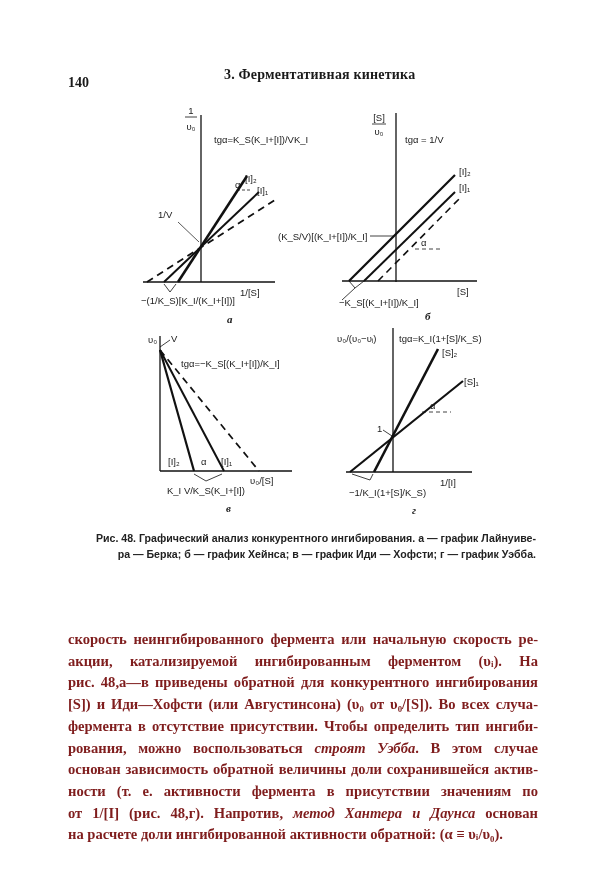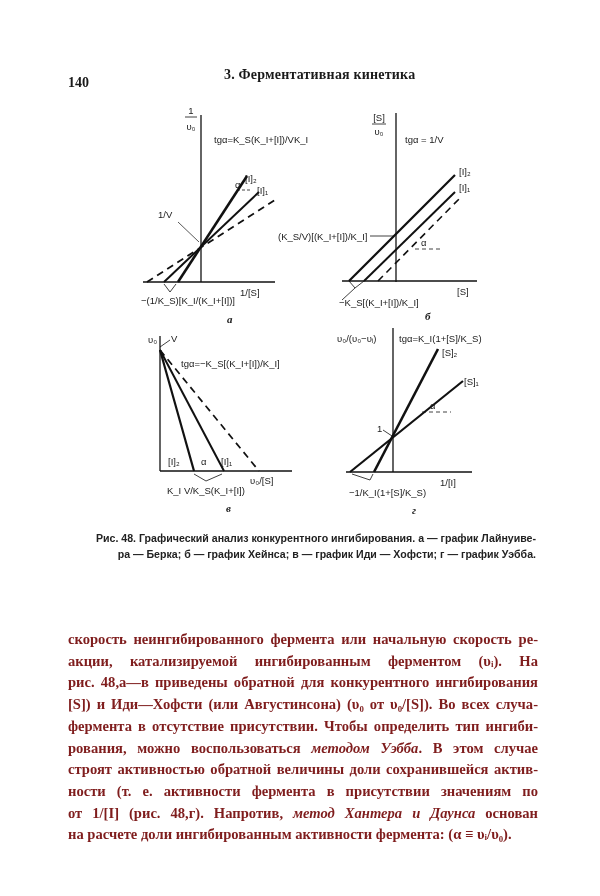--- a/index.html
+++ b/index.html
@@ -126,18 +126,18 @@
   <span class="line">Рис. 48. Графический анализ конкурентного ингибирования. а — график Лайнуиве-</span>
   <span class="line">ра — Берка; б — график Хейнса; в — график Иди — Хофсти; г — график Уэбба.</span>
 </div>
 
 <div class="abs body-text">
   <span class="line">скорость неингибированного фермента или начальную скорость ре-</span>
   <span class="line">акции, катализируемой ингибированным ферментом (υᵢ). На</span>
   <span class="line">рис. 48,а—в приведены обратной для конкурентного ингибирования</span>
   <span class="line">[S]) и Иди—Хофсти (или Августинсона) (υ₀ от υ₀/[S]). Во всех случа-</span>
   <span class="line">фермента в отсутствие присутствии. Чтобы определить тип ингиби-</span>
-  <span class="line">рования, можно воспользоваться <em>методом Уэбба</em>. В этом случае</span>
-  <span class="line">строят активностью обратной величины доли сохранившейся актив-</span>
+  <span class="line">рования, можно воспользоваться <em>строят Уэбба</em>. В этом случае</span>
+  <span class="line">основан зависимость обратной величины доли сохранившейся актив-</span>
   <span class="line">ности (т. е. активности фермента в присутствии значениям по</span>
   <span class="line">от 1/[I] (рис. 48,г). Напротив, <em>метод Хантера и Даунса</em> основан</span>
-  <span class="line last">на расчете доли ингибированным активности фермента: (α ≡ υᵢ/υ₀).</span>
+  <span class="line last">на расчете доли ингибированной активности обратной: (α ≡ υᵢ/υ₀).</span>
 </div>
 
 </body></html>

